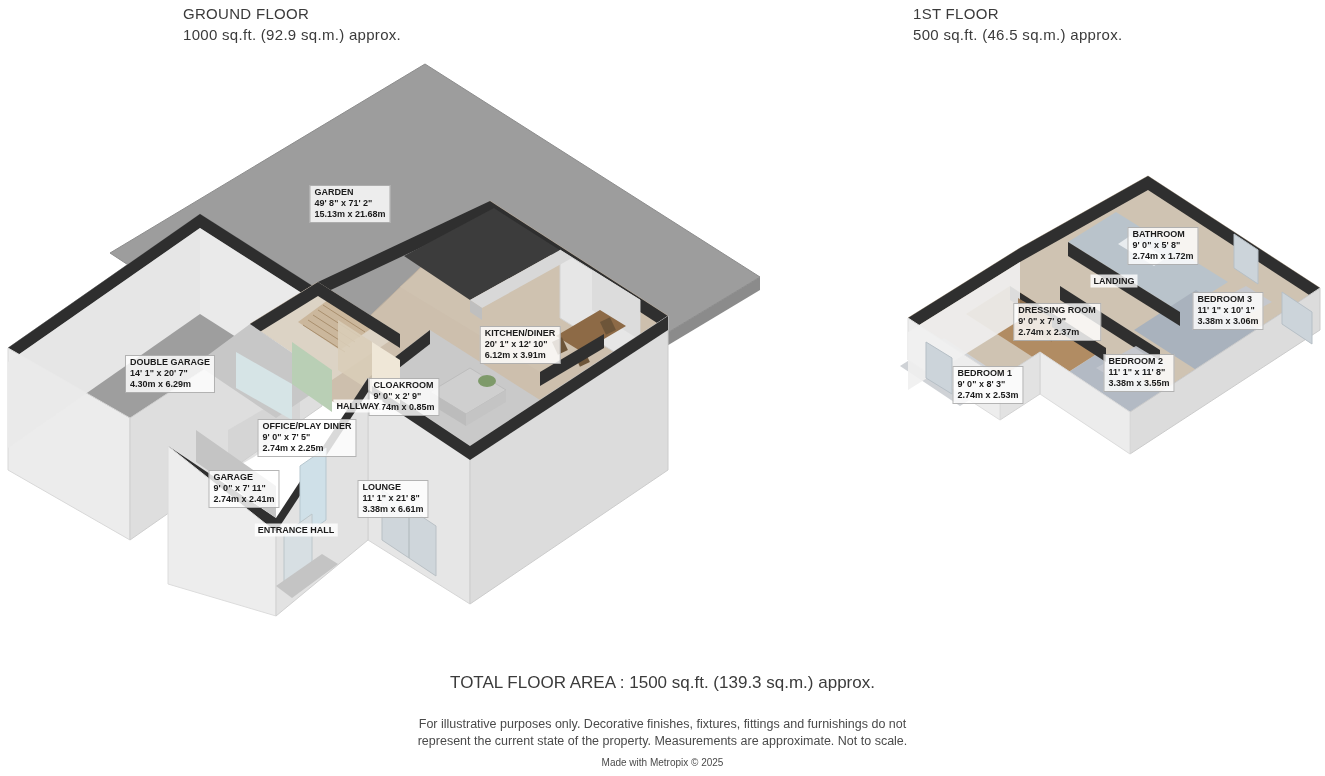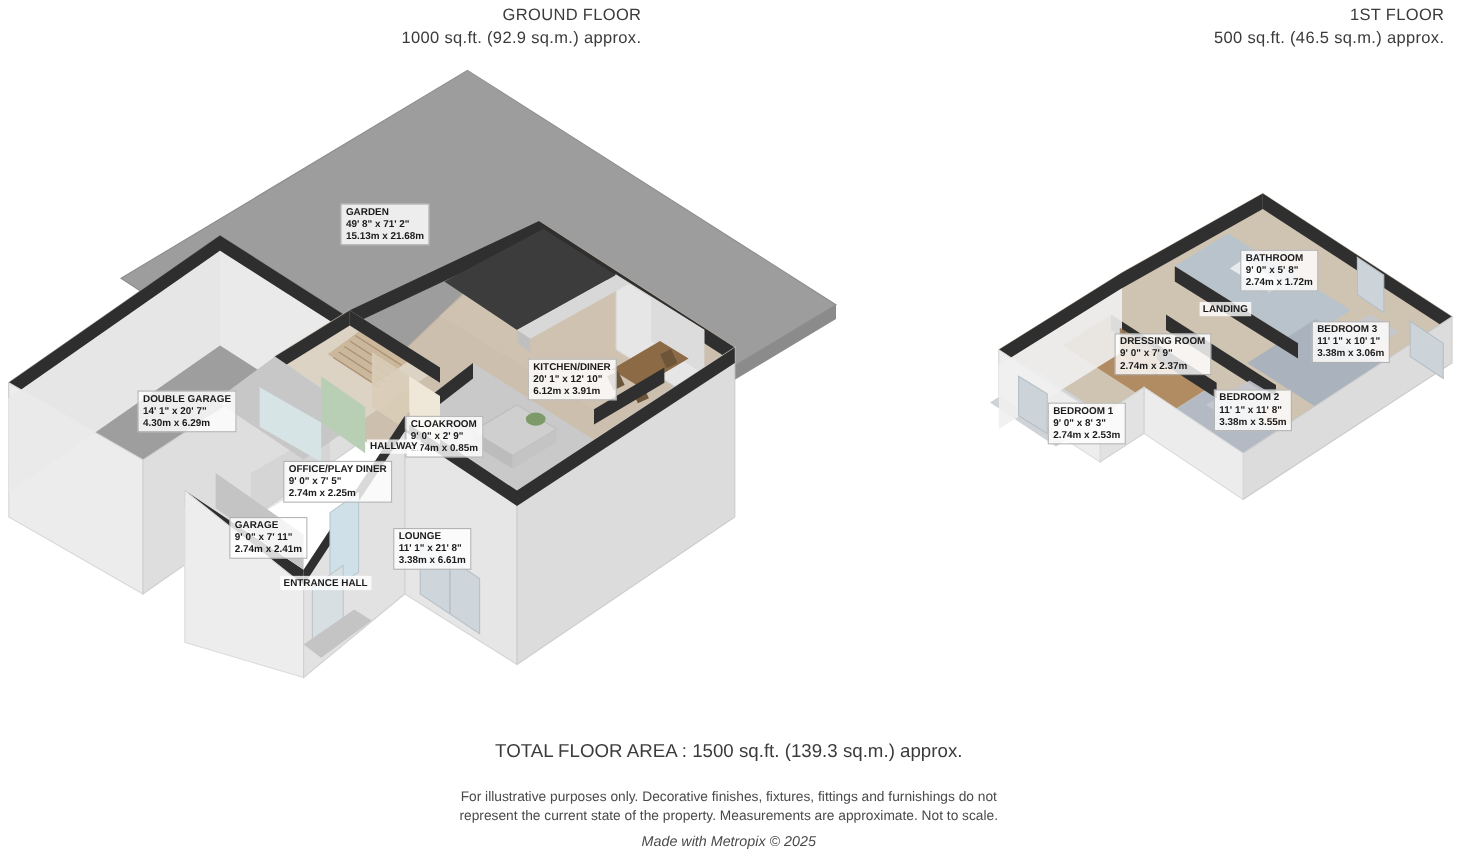--- a/index.html
+++ b/index.html
@@ -17,21 +17,21 @@
   }
 
   .stage {
     position: absolute;
     inset: 0;
   }
 
   
   .floor-heading {
     position: absolute;
-    text-align: right;
+    text-align: left;
     font-size: 15px;
     color: #3b3b3b;
     letter-spacing: .3px;
     line-height: 21px;
   }
   .floor-heading .ttl { display:block; }
   .floor-heading .sub { display:block; }
 
   #ground-heading { left: 183px; top: 3px; width: 400px; }
   #first-heading  { left: 913px; top: 3px; width: 400px; }
@@ -55,23 +55,22 @@
     color: #3b3b3b;
   }
   #disclaimer {
     top: 716px;
     font-size: 12.5px;
     color: #4a4a4a;
     line-height: 17px;
   }
   #credit {
     top: 757px;
-    font-size: 13px;
+    font-size: 10px;
     color: #4a4a4a;
-    font-style: italic;
   }
 
   
   .room-label {
     position: absolute;
     background: rgba(255,255,255,0.82);
     border: 1px solid rgba(120,120,120,0.55);
     padding: 1px 4px 2px 4px;
     text-align: left;
     font-size: 9px;

